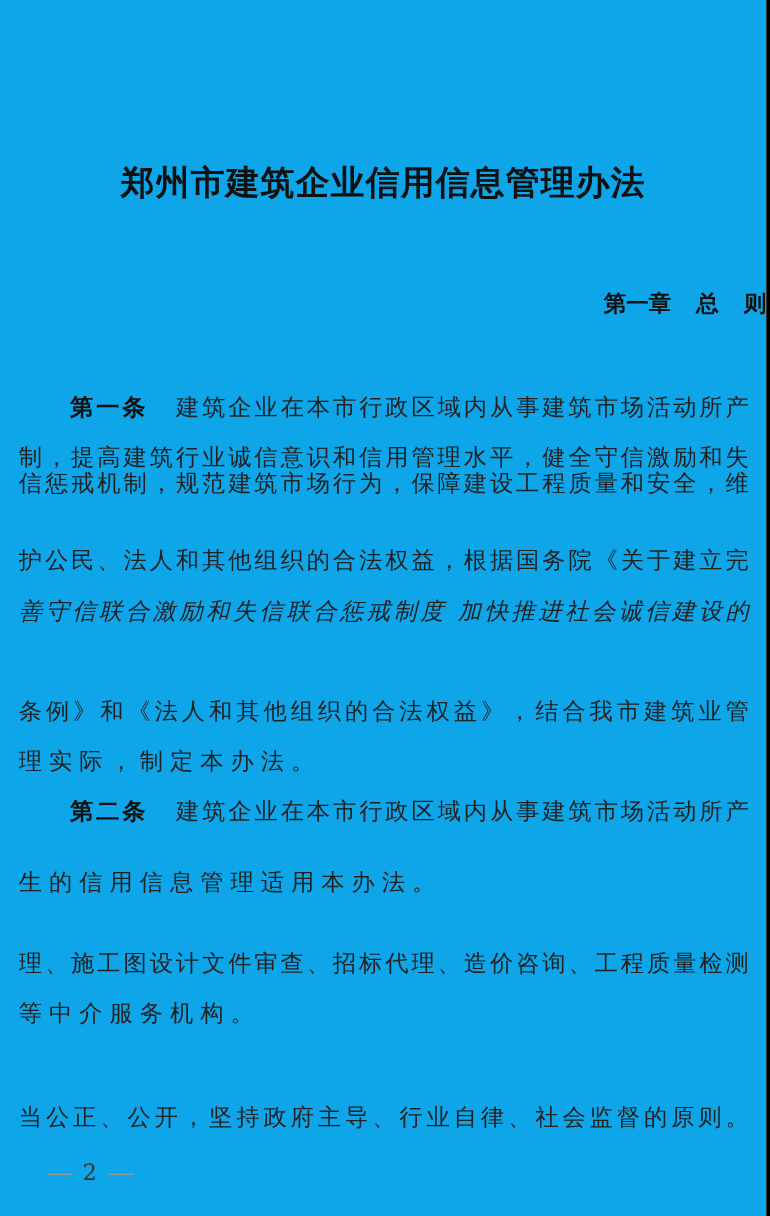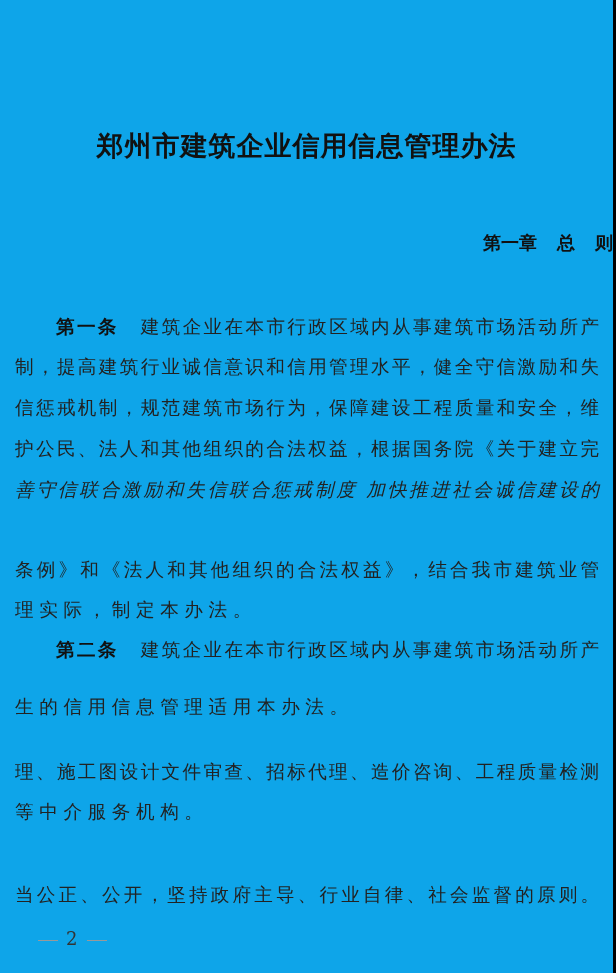--- a/index.html
+++ b/index.html
@@ -103,21 +103,21 @@
   <div class="title">郑州市建筑企业信用信息管理办法</div>
 
   <div class="chapter">
     <span>第一章</span><span class="gap"></span><span>总</span><span class="gap"></span><span>则</span>
   </div>
 
   <div class="line indent" style="top:314px;">
     <span class="article">第一条</span><span>建筑企业在本市行政区域内从事建筑市场活动所产</span>
   </div>
   <div class="line" style="top:354px;">制，提高建筑行业诚信意识和信用管理水平，健全守信激励和失</div>
-  <div class="line" style="top:395px;">信惩戒机制，规范建筑市场行为，保障建设工程质量和安全，维</div>
+  <div class="line" style="top:375px;">信惩戒机制，规范建筑市场行为，保障建设工程质量和安全，维</div>
   <div class="line" style="top:436px;">护公民、法人和其他组织的合法权益，根据国务院《关于建立完</div>
   <div class="line" style="top:477px;font-style:italic;">善守信联合激励和失信联合惩戒制度 加快推进社会诚信建设的</div>
   <div class="line" style="top:557px;">条例》和《法人和其他组织的合法权益》，结合我市建筑业管</div>
   <div class="line last" style="top:597px;">理实际，制定本办法。</div>
 
   <div class="line indent" style="top:637px;">
     <span class="article">第二条</span><span>建筑企业在本市行政区域内从事建筑市场活动所产</span>
   </div>
   <div class="line last" style="top:694px;">生的信用信息管理适用本办法。</div>
   <div class="line" style="top:759px;">理、施工图设计文件审查、招标代理、造价咨询、工程质量检测</div>

